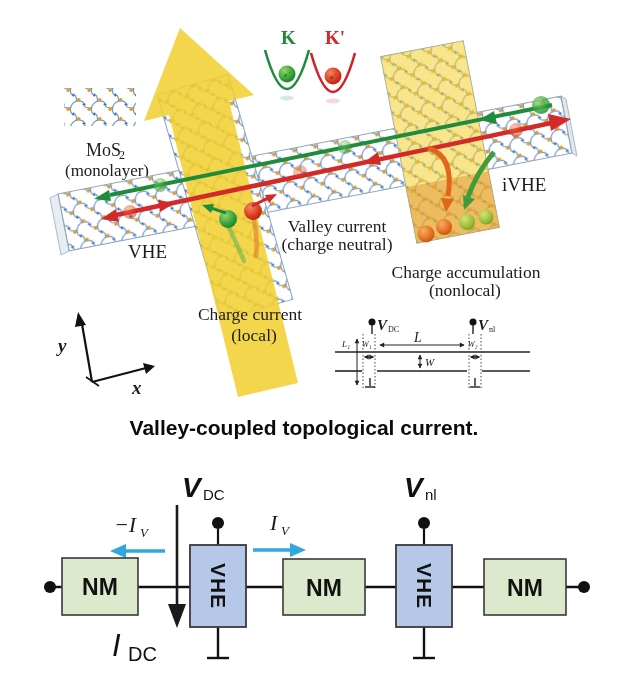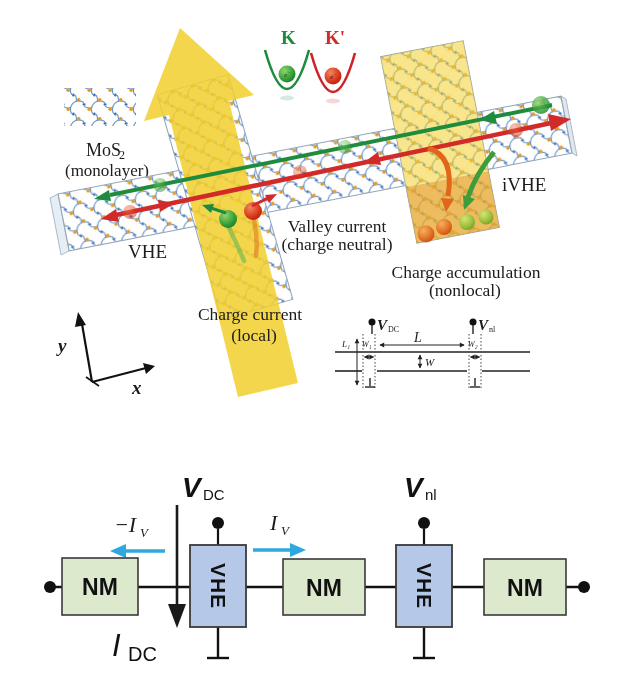--- a/index.html
+++ b/index.html
@@ -184,20 +184,21 @@
     <text class="mathIt" x="478" y="330" font-size="15" font-weight="bold">V</text>
     <text x="489" y="332" font-size="8" class="serifLbl">nl</text>
     <text class="mathIt" x="342" y="347" font-size="9">L₁</text>
     <text class="mathIt" x="362" y="347" font-size="8">W₁</text>
     <text class="mathIt" x="418" y="342" font-size="14" text-anchor="middle">L</text>
     <text class="mathIt" x="468" y="347" font-size="8">W₂</text>
     <text class="mathIt" x="425" y="366" font-size="11">W</text>
   </g>
 </svg>
 
+<div id="caption">Valley-coupled topological current.</div>
 
 <svg id="circuitfig" width="640" height="244" viewBox="0 0 640 244">
 
   <path d="M50 137 H584" stroke="#111" stroke-width="2.5" fill="none"></path>
   <circle cx="50" cy="137" r="6" fill="#111"></circle>
   <circle cx="584" cy="137" r="6" fill="#111"></circle>
 
   <path d="M218 79 V95" stroke="#111" stroke-width="2.2"></path>
   <circle cx="218" cy="73" r="6" fill="#111"></circle>
   <path d="M424 79 V95" stroke="#111" stroke-width="2.2"></path>

